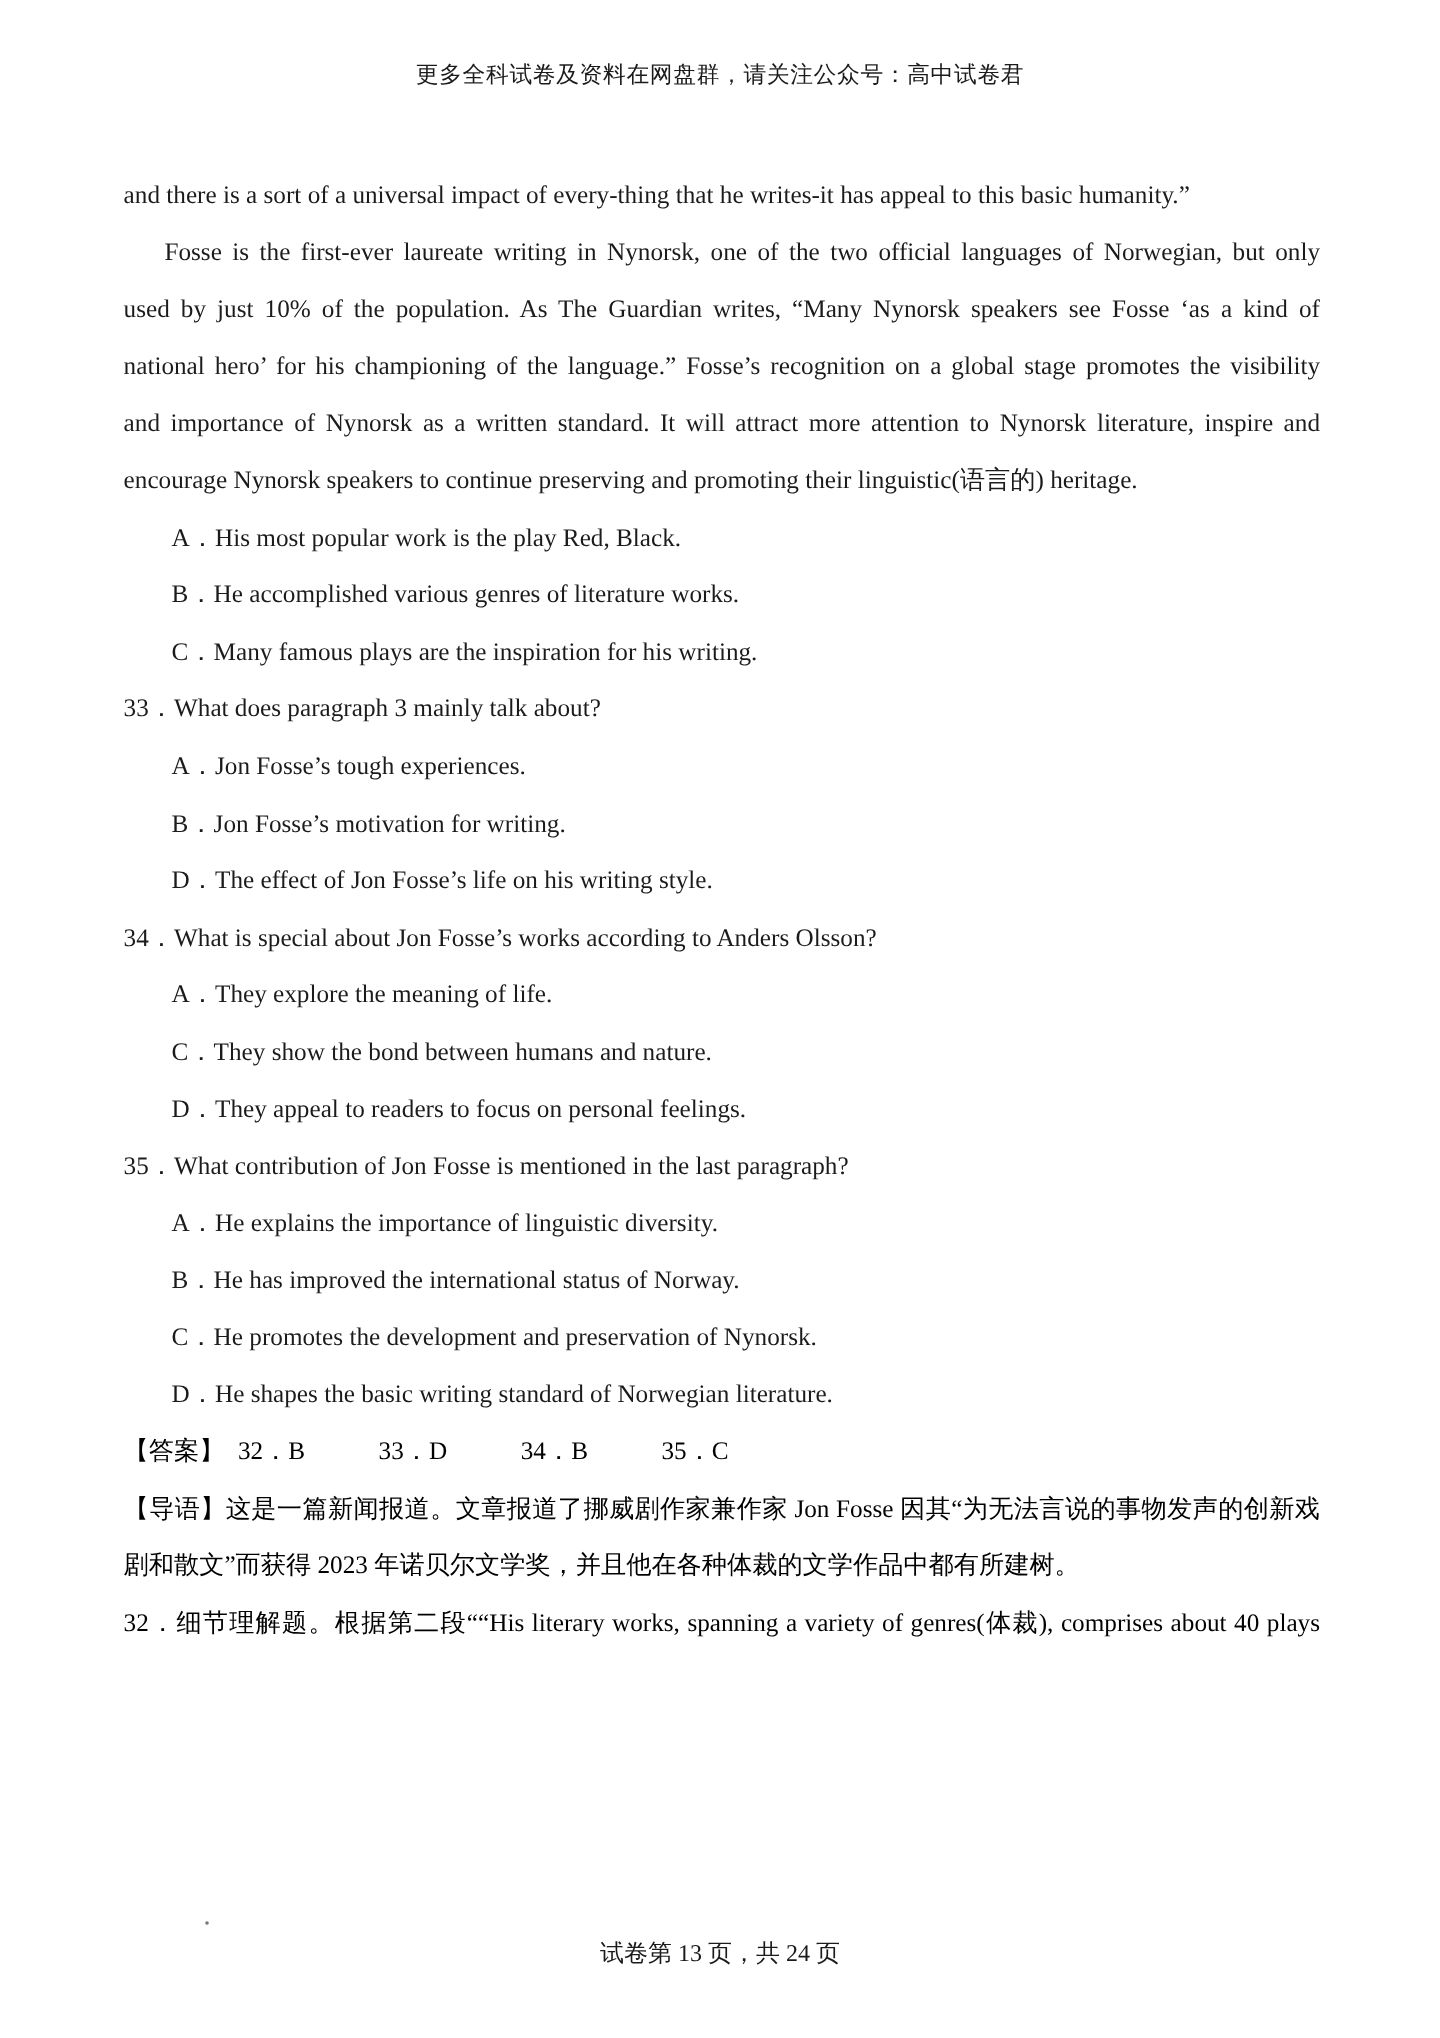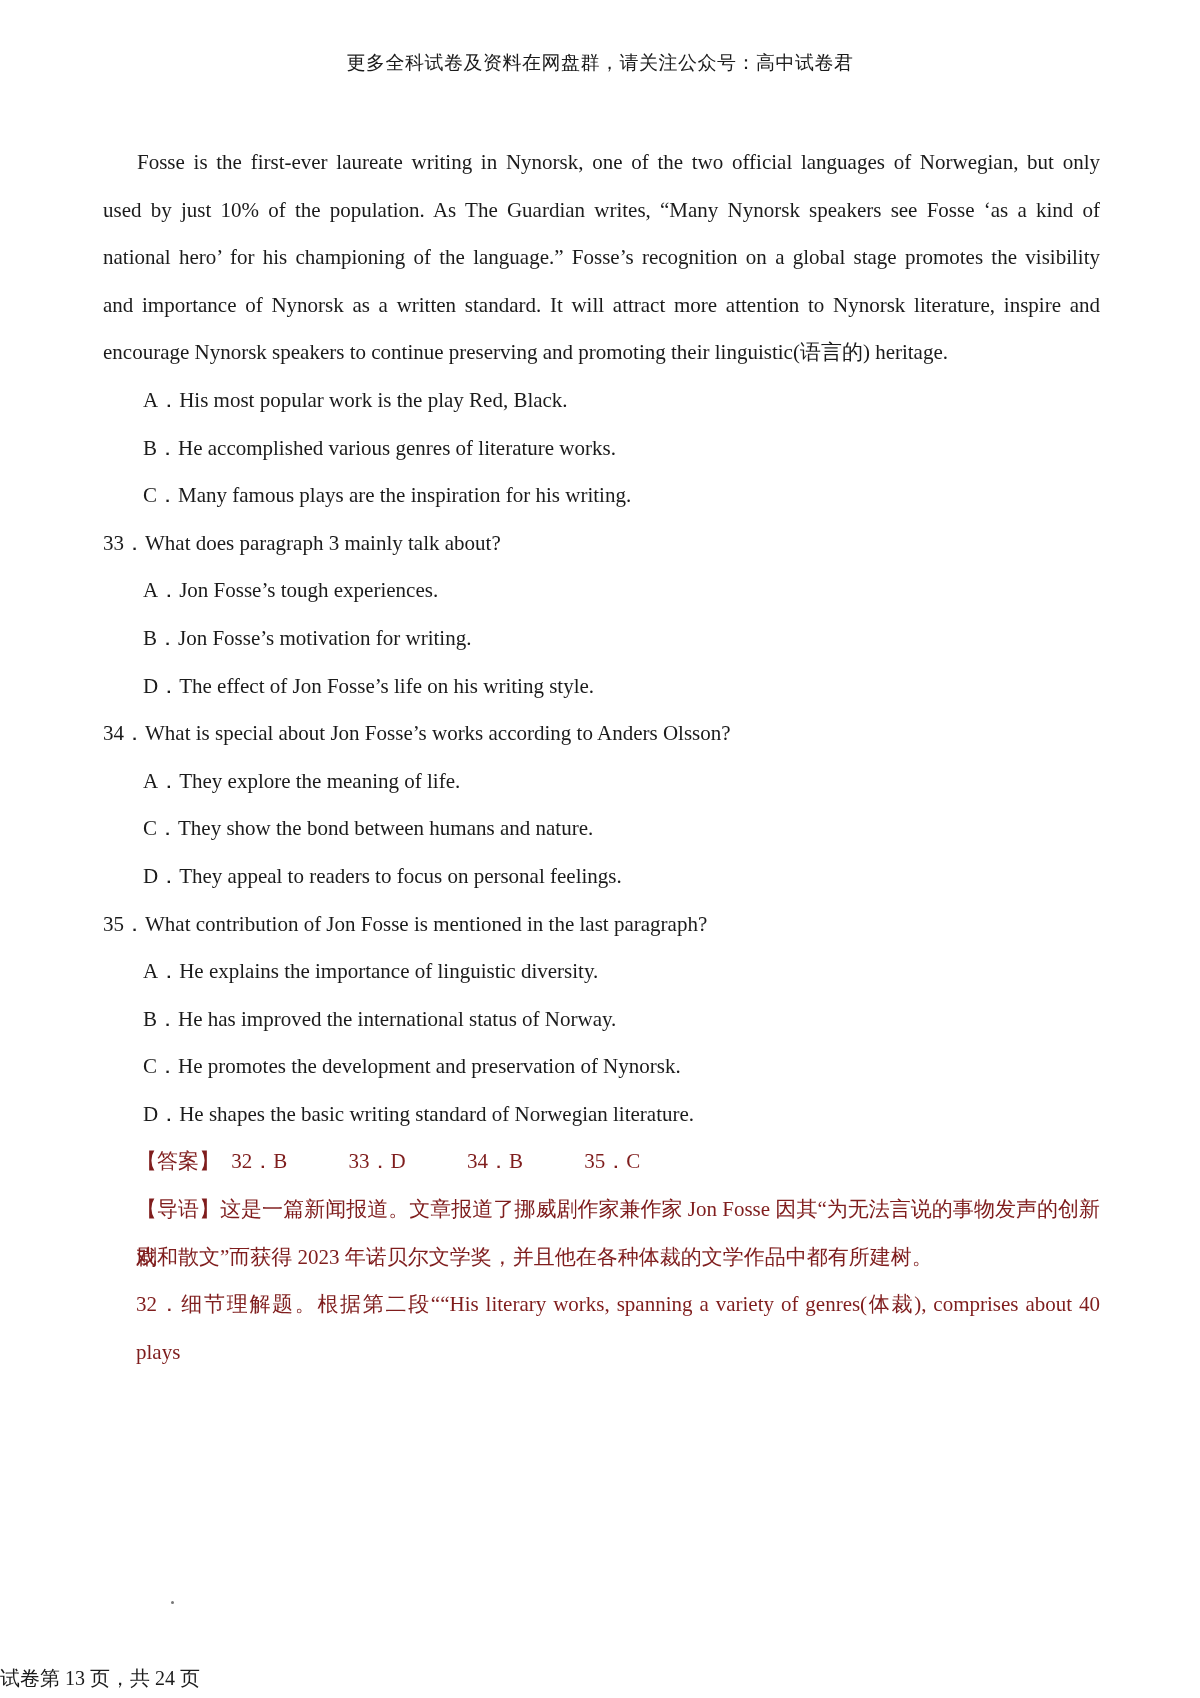--- a/index.html
+++ b/index.html
@@ -25,42 +25,43 @@
     white-space:nowrap;
   }
   .just {
     white-space:normal;
     text-align:justify;
     text-align-last:justify;
     text-justify:inter-word;
   }
   .indent { text-indent:34px; }
   .opt { padding-left:40px; }
-  .red { color:#7f1d1d;margin-left:33px; }
+  .red { color:#000000; }
   .answers .ans-label { margin-right:6px; }
   .answers .ans-item { margin-right:56px; }
   .answers .ans-item:last-child { margin-right:0; }
   .footer {
-    position:absolute; top:1664px; left:0; width:100%;
-    text-align:left; font-size:20px; line-height:28px;
+    position:absolute; top:1614px; left:0; width:100%;
+    text-align:center; font-size:20px; line-height:28px;
   }
   .speck {
     position:absolute; left:171px; top:1601px;
     width:3px; height:3px; background:#777; border-radius:50%;
   }
 </style>
 </head>
 <body>
 
 <div class="page">
 
   <div class="header">更多全科试卷及资料在网盘群，请关注公众号：高中试卷君</div>
 
   <div class="doc">
 
+    <div class="line">and there is a sort of a universal impact of every-thing that he writes-it has appeal to this basic humanity.”</div>
 
     <div class="line just indent">Fosse is the first-ever laureate writing in Nynorsk, one of the two official languages of Norwegian, but only</div>
     <div class="line just">used by just 10% of the population. As The Guardian writes, “Many Nynorsk speakers see Fosse ‘as a kind of</div>
     <div class="line just">national hero’ for his championing of the language.” Fosse’s recognition on a global stage promotes the visibility</div>
     <div class="line just">and importance of Nynorsk as a written standard. It will attract more attention to Nynorsk literature, inspire and</div>
     <div class="line">encourage Nynorsk speakers to continue preserving and promoting their linguistic(语言的) heritage.</div>
 
     <div class="line opt">A．His most popular work is the play Red, Black.</div>
     <div class="line opt">B．He accomplished various genres of literature works.</div>
     <div class="line opt">C．Many famous plays are the inspiration for his writing.</div>

